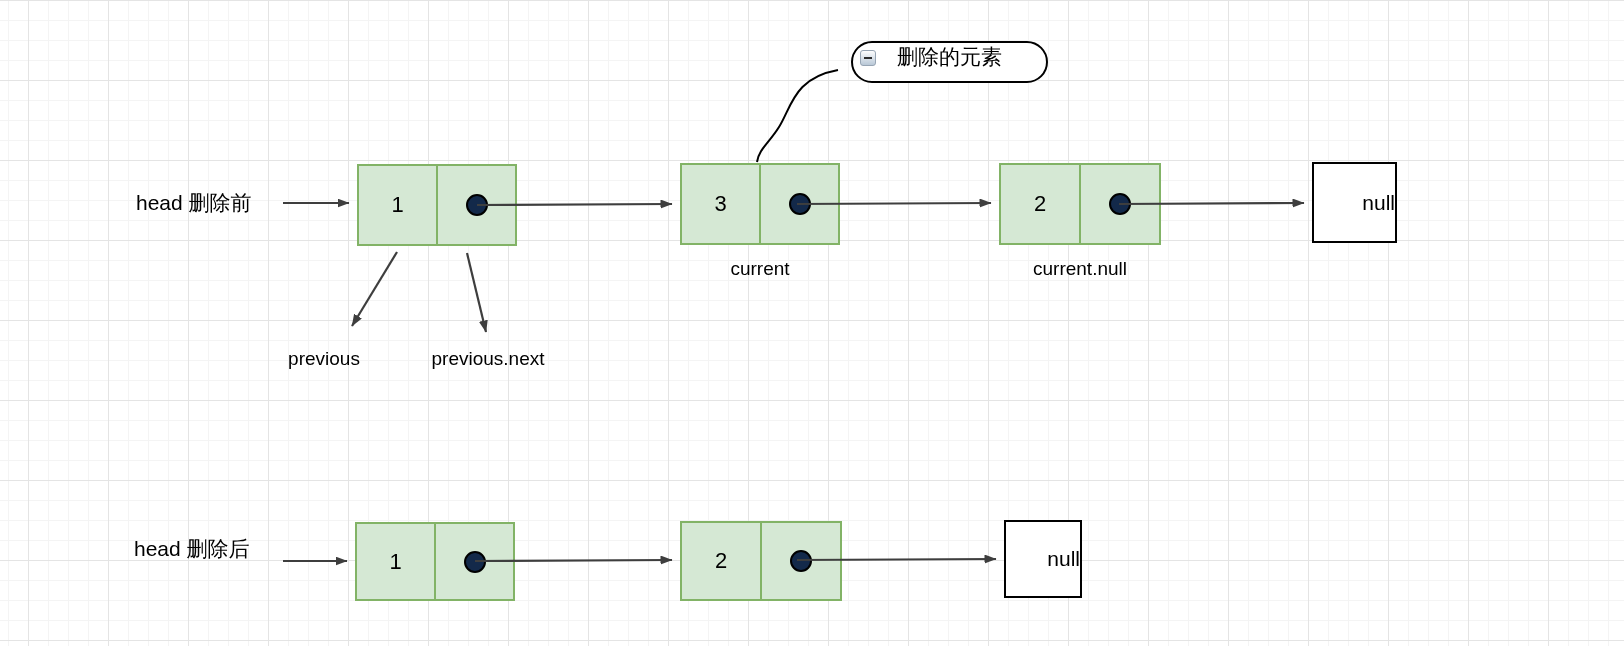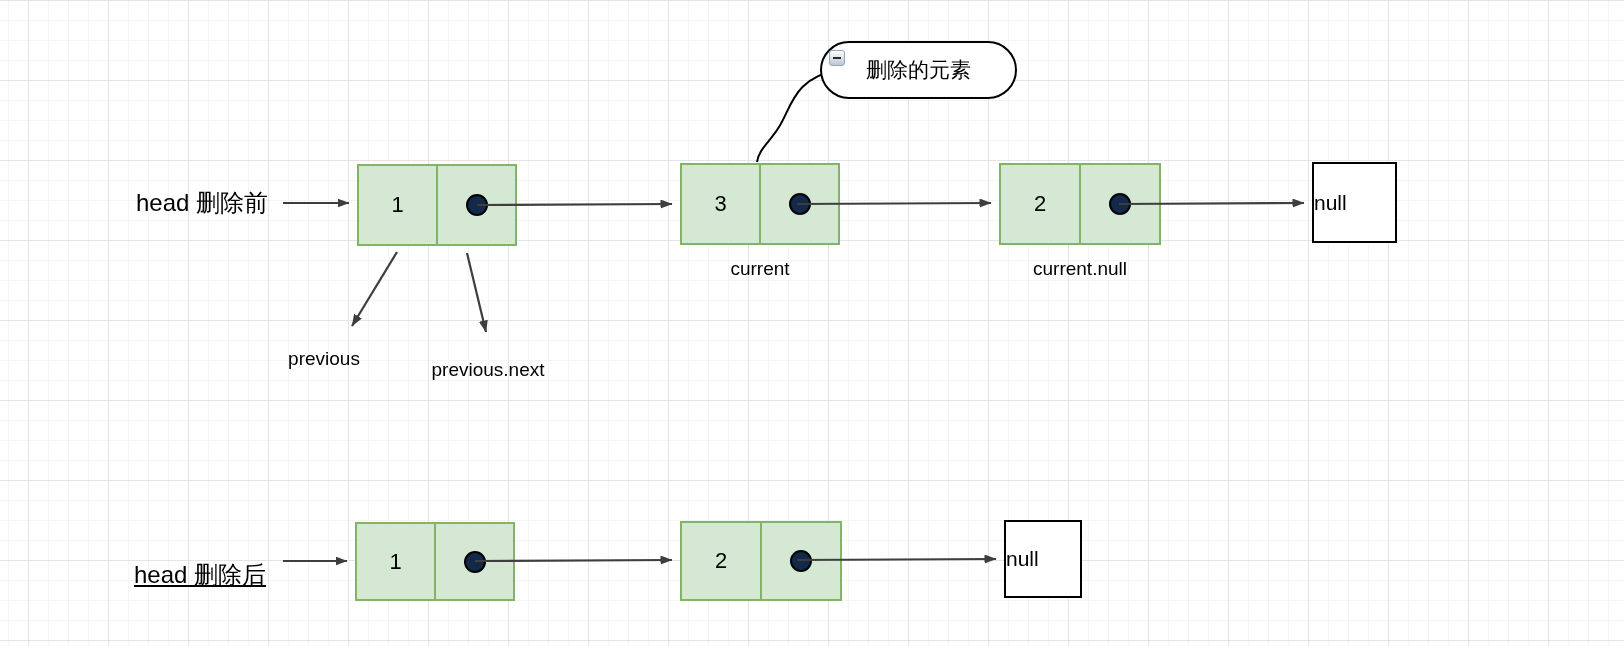--- a/index.html
+++ b/index.html
@@ -31,31 +31,31 @@
   }
   .node .half.value { border-right:2px solid #82b366; }
   .dot {
     width:18px; height:18px; border-radius:50%;
     background:#13294a; border:2px solid #000000;
   }
 
   .nullbox {
     position:absolute; z-index:2; box-sizing:border-box;
     background:#ffffff; border:2px solid #000000;
-    display:flex; align-items:center; justify-content:flex-start;
+    display:flex; align-items:center; justify-content:flex-end;
     font-size:21px;
   }
 
-  .lbl { position:absolute; z-index:2; font-size:24px; line-height:26px; white-space:nowrap; }
+  .lbl { position:absolute; z-index:2; font-size:21px; line-height:26px; white-space:nowrap; }
   .caption { position:absolute; z-index:2; font-size:19px; line-height:25px; text-align:center; }
 
   .callout {
-    position:absolute; z-index:6; left:820px; top:41px; width:197px; height:58px;
+    position:absolute; z-index:6; left:851px; top:41px; width:197px; height:42px;
     background:#ffffff; border:2px solid #000000; border-radius:29px;
-    box-sizing:border-box; display:flex; align-items:center; justify-content:center;
+    box-sizing:border-box; display:flex; align-items:flex-start; justify-content:center;
     font-size:21px;
   }
   .collapse {
     position:absolute; left:7px; top:7px; width:16px; height:16px;
     box-sizing:border-box; border:1px solid #97a5b4; border-radius:3px;
     background:linear-gradient(#fefefe,#b9c8d7);
     display:flex; align-items:center; justify-content:center;
   }
   .collapse .minus { width:8px; height:2px; background:#2d2d2d; }
 </style>
@@ -115,30 +115,30 @@
       <span class="dot"></span>
     </div>
   </div>
   <div class="caption" style="left:999px; top:256px; width:162px;">current.null</div>
 
   <div class="nullbox" style="left:1312px; top:162px; width:85px; height:81px;">
     <span>null</span>
   </div>
 
   <div class="caption" style="left:244px; top:346px; width:160px;">previous</div>
-  <div class="caption" style="left:408px; top:346px; width:160px;margin-top:11px;">previous.next</div>
+  <div class="caption" style="left:408px; top:346px; width:160px;">previous.next</div>
 
   <div class="callout">
     <span class="collapse">
       <span class="minus"></span>
     </span>
     <span>删除的元素</span>
   </div>
 
-  <div class="lbl" style="left:134px; top:562px;text-decoration:underline;">head 删除后</div>
+  <div class="lbl" style="left:134px; top:536px;">head 删除后</div>
 
   <div class="node" style="left:355px; top:522px; width:160px; height:79px;">
     <div class="half value">
       <span>1</span>
     </div>
     <div class="half">
       <span class="dot"></span>
     </div>
   </div>
 

